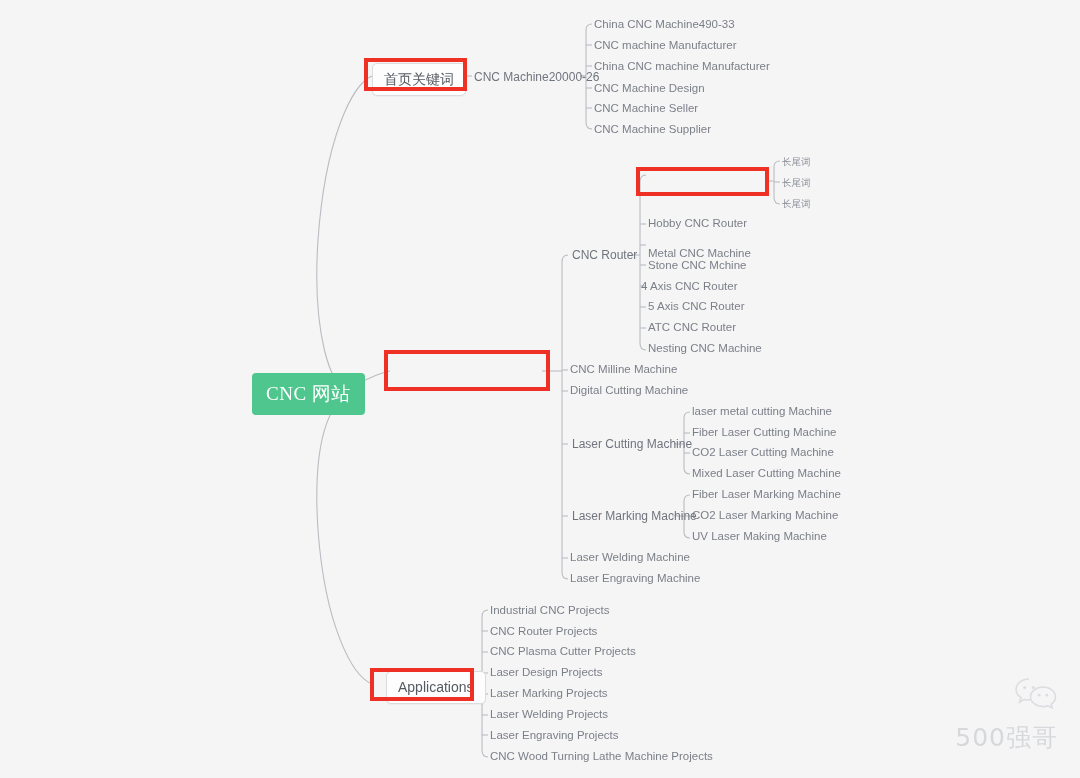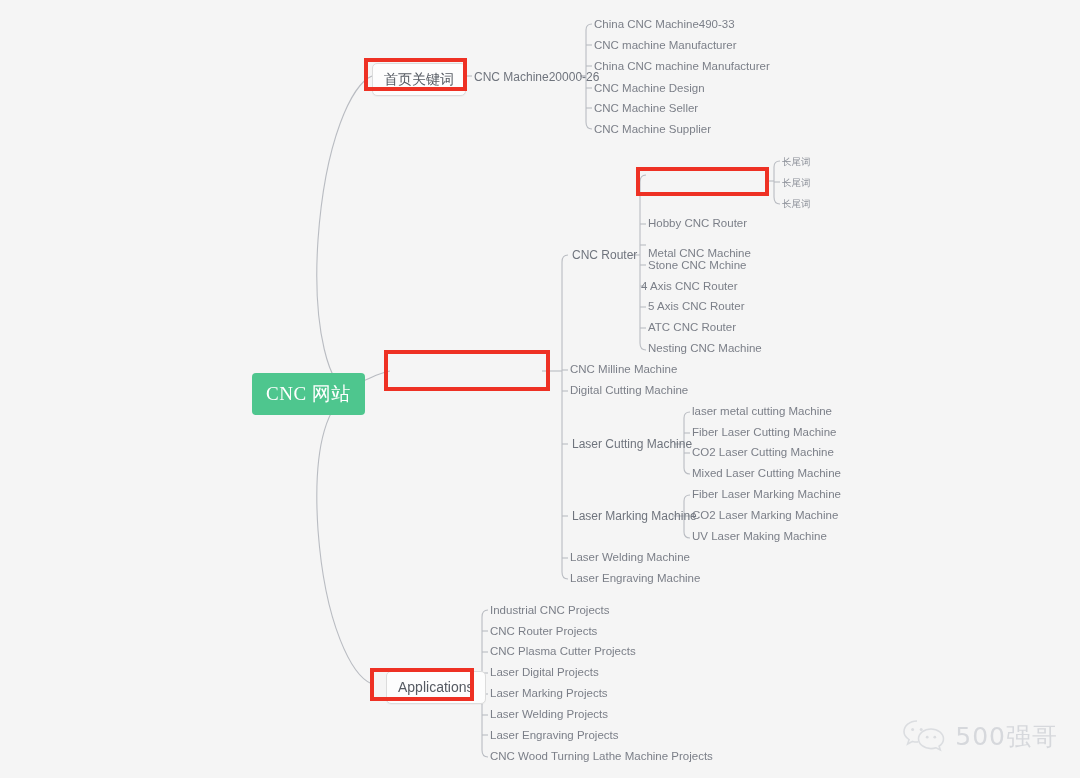--- a/index.html
+++ b/index.html
@@ -79,23 +79,24 @@
     border: 4px solid #ee3124;
     box-sizing: border-box;
     pointer-events: none;
   }
   
   #watermark {
     position: absolute;
     right: 22px;
     bottom: 24px;
     display: flex;
-    align-items: center;
+    align-items: flex-end;
     gap: 9px;
     opacity: 0.5;
+    flex-direction: column;
   }
   #watermark .wm-text {
     font-size: 25px;
     color: #b8bcc4;
     letter-spacing: 1px;
     font-family: "DejaVu Sans", sans-serif;
   }
   .wechat-glyph { display:block; }
 </style>
 </head>
@@ -225,21 +226,21 @@
   <div class="node leaf" style="left:692px; top:531px;">UV Laser Making Machine</div>
 
   <div class="node leaf" style="left:570px; top:552px;">Laser Welding Machine</div>
   <div class="node leaf" style="left:570px; top:573px;">Laser Engraving Machine</div>
 
   <div class="node box-node" style="left:386px; top:671px;">Applications</div>
 
   <div class="node leaf" style="left:490px; top:605px;">Industrial CNC Projects</div>
   <div class="node leaf" style="left:490px; top:626px;">CNC Router Projects</div>
   <div class="node leaf" style="left:490px; top:646px;">CNC Plasma Cutter Projects</div>
-  <div class="node leaf" style="left:490px; top:667px;">Laser Digital Projects</div>
+  <div class="node leaf" style="left:490px; top:667px;">Laser Design Projects</div>
   <div class="node leaf" style="left:490px; top:688px;">Laser Marking Projects</div>
   <div class="node leaf" style="left:490px; top:709px;">Laser Welding Projects</div>
   <div class="node leaf" style="left:490px; top:730px;">Laser Engraving Projects</div>
   <div class="node leaf" style="left:490px; top:751px;">CNC Wood Turning Lathe Machine Projects</div>
 
   <div class="redbox" style="left:364px; top:58px; width:103px; height:33px;"></div>
   <div class="redbox" style="left:384px; top:350px; width:166px; height:41px;"></div>
   <div class="redbox" style="left:636px; top:167px; width:133px; height:29px;"></div>
   <div class="redbox" style="left:370px; top:668px; width:104px; height:33px;"></div>
 

